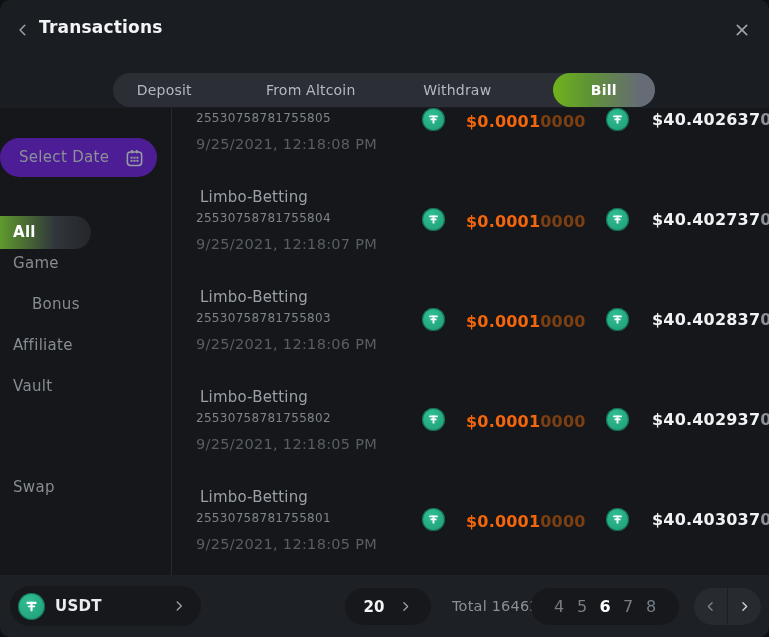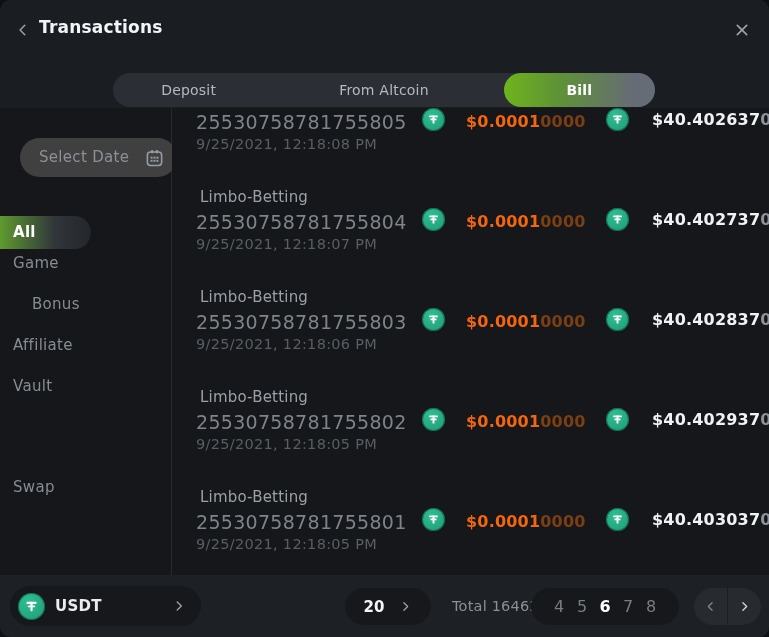--- a/index.html
+++ b/index.html
@@ -21,41 +21,41 @@
   .tabbar { position:absolute; left:113px; top:73px; width:542px; height:34px;
             background:#2b2f35; border-radius:17px; display:flex;gap:44px; }
   .tab { flex:1; display:flex; align-items:center; justify-content:center;
          color:#b4b9c0; font-size:14px; letter-spacing:0.2px; cursor:pointer; }
   .tab.active { background:linear-gradient(90deg,#6fb31c 0%, #5f9336 35%, #666c75 85%);
                 border-radius:17px; color:#ffffff; font-weight:bold; }
 
   
   .sidebar { position:absolute; left:0; top:108px; width:171px; height:467px;
              background:#15171a; border-right:1px solid #26292e; }
-  .date-pill { position:absolute; left:20px; top:30px; width:157px; height:39px;
-               border-radius:20px; background:#404040; cursor:pointer; }
+  .date-pill { position:absolute; left:0; top:30px; width:157px; height:39px;
+               border-radius:20px; background:#4c1d95; cursor:pointer; }
   .date-placeholder { position:absolute; left:19px; top:10px; font-size:15px;
                       color:#8b9197; letter-spacing:0.3px; }
   .calendar-icon { position:absolute; right:13px; top:10px; width:19px; height:19px; }
 
   .filter { position:absolute; left:0; height:33px; line-height:33px; padding-left:13px;
             color:#868c93; font-size:15px; letter-spacing:0.3px; cursor:pointer; box-sizing:border-box; }
   .filter.active { width:91px; color:#ffffff; font-weight:bold;
                    background:linear-gradient(90deg,#5f9a2e 0%, #31363b 60%, #23262a 100%);
                    border-radius:0 17px 17px 0; }
   .f0 { top:108px; } .f1 { top:139px; } .f2 { top:180px;margin-left:19px; }
   .f3 { top:221px; } .f4 { top:262px; } .f5 { top:316px;margin-top:47px; }
 
   
   .list-viewport { position:absolute; left:172px; top:108px; width:597px; height:467px;
                    overflow:hidden; background:#15171a; }
   .list-inner { position:relative; margin-top:-27px; }
   .row { position:relative; height:100px; }
   .game  { position:absolute; left:28px; top:7px;  font-size:15px;   color:#9ba1a8; letter-spacing:0.2px; }
-  .txid  { position:absolute; left:24px; top:30px; font-size:19px; color:#7e848b; letter-spacing:0.3px; }
+  .txid  { position:absolute; left:24px; top:30px; font-size:12px; color:#7e848b; letter-spacing:0.3px; }
   .txdate{ position:absolute; left:24px; top:55px; font-size:14.5px; color:#585e65; letter-spacing:0.3px; }
   .amount  { position:absolute; left:250px; top:27px; display:flex; align-items:flex-end; gap:21px; }
   .balance { position:absolute; left:434px; top:27px; display:flex; align-items:center; gap:23px; }
   .money { font-size:16px; font-weight:bold; letter-spacing:0.2px; white-space:nowrap; }
   .amt-main { color:#f4660b; } .amt-dim { color:#7c3f12; }
   .bal-main { color:#f0f2f4; } .bal-dim { color:#8d939a; }
 
   .coin { width:23px; height:23px; border-radius:50%; flex:0 0 auto;
           background:radial-gradient(circle at 38% 30%, #2fbe93, #1f9a74);
           box-shadow: inset 0 0 0 1px rgba(6,60,44,.55);
@@ -105,20 +105,21 @@
     <div class="page-title">Transactions</div>
     <div class="close-btn">
       <svg width="16" height="16" viewBox="0 0 24 24">
         <path d="M5 5 L19 19 M19 5 L5 19" stroke="#9aa0a6" stroke-width="2.6" stroke-linecap="round"></path>
       </svg>
     </div>
 
     <div class="tabbar">
       <div class="tab">Deposit</div>
       <div class="tab">From Altcoin</div>
+      <div class="tab">Withdraw</div>
       <div class="tab active">Bill</div>
     </div>
   </div>
 
   <div class="sidebar">
     <div class="date-pill">
       <span class="date-placeholder">Select Date</span>
       <span class="calendar-icon">
         <svg width="19" height="19" viewBox="0 0 24 24">
           <rect x="3" y="5" width="18" height="17" rx="4" fill="none" stroke="#969ca3" stroke-width="2"></rect>

